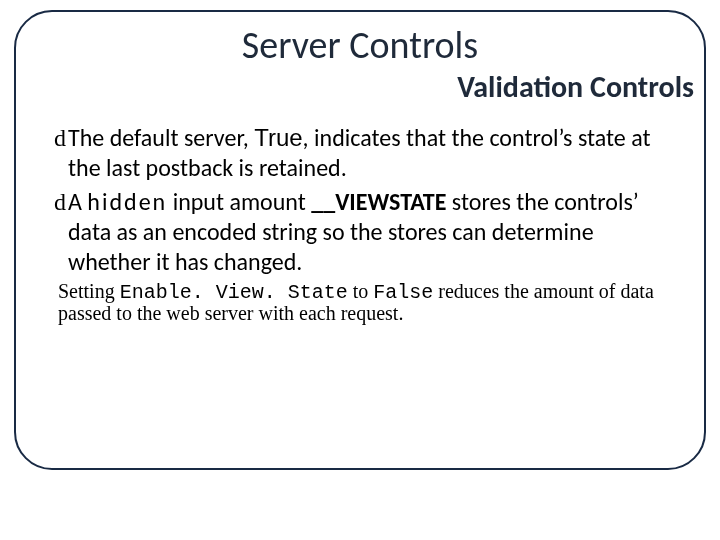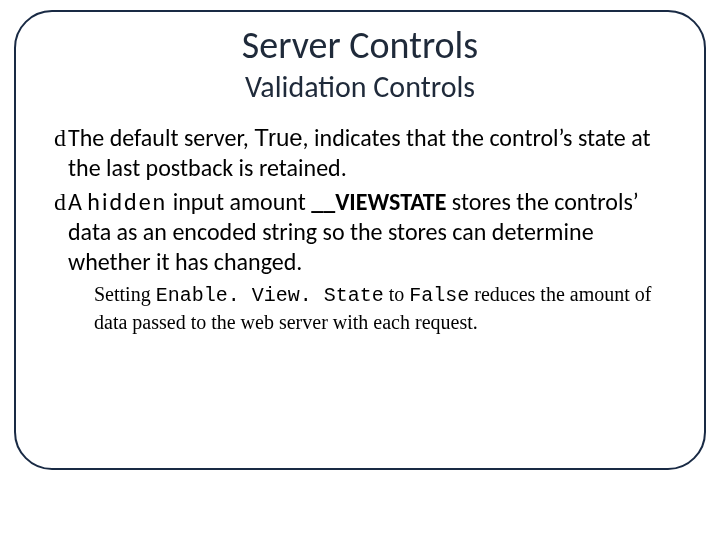--- a/index.html
+++ b/index.html
@@ -29,25 +29,25 @@
     pointer-events: none;
   }
   .title {
     text-align: center;
     font-size: 38px;
     color: #1f2a3a;
     margin: 4px 0 0 0;
     font-weight: 400;
   }
   .subtitle {
-    text-align: center;
+    text-align: right;
     font-size: 30px;
     color: #1f2a3a;
     margin: 0 0 18px 0;
-    font-weight: 400;
+    font-weight: 700;
   }
   .body {
     padding: 0 28px;
     color: #000;
   }
   .bullet {
     display: flex;
     align-items: flex-start;
     margin: 2px 0 4px 0;
   }
@@ -74,24 +74,23 @@
     text-align: center;
   }
   .tip-header {
     font-size: 23px;
     font-weight: 700;
     color: #1f4e79;
     margin: 22px 0 2px 4px;
   }
   .tip-body {
     font-size: 20px;
-    line-height: 27px;
+    line-height: 21px;
     font-family: "Times New Roman", Times, serif;
     padding: 0 4px;
-    margin-left: 36px;
   }
   .tip-body .code {
     font-family: Consolas, "Courier New", monospace;
     font-size: 20px;
   }
 </style>
 </head>
 <body>
 
 <div class="slide">

